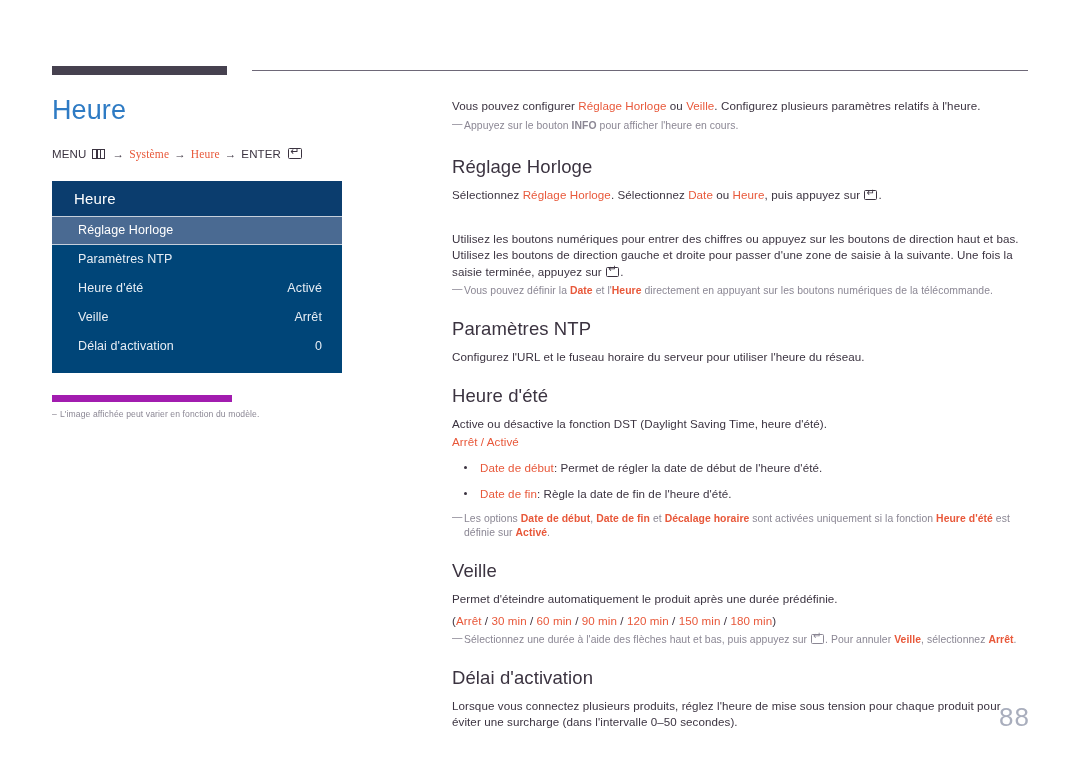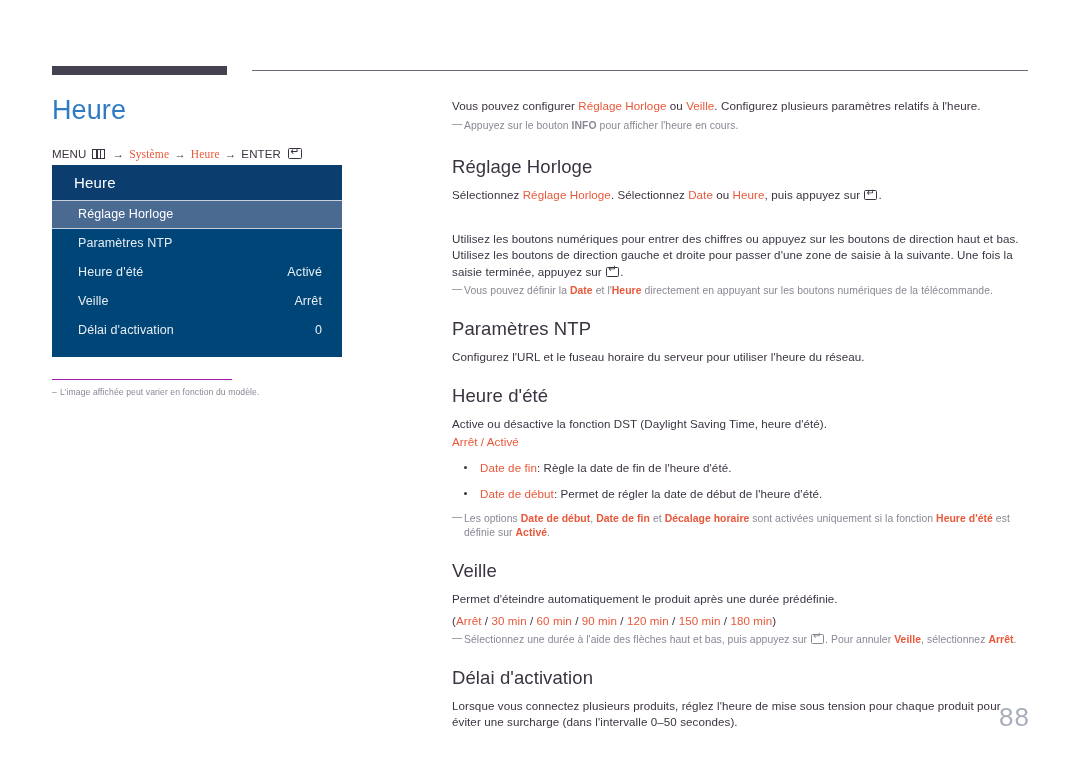--- a/index.html
+++ b/index.html
@@ -56,21 +56,21 @@
     color: #2e7bc4;
     letter-spacing: 0.1px;
     margin: 0 0 22px 0;
     line-height: 1.1;
   }
   .menu-path {
     font-size: 11.5px;
     color: #3b3340;
     letter-spacing: 0.15px;
     white-space: nowrap;
-    margin-bottom: 5px;
+    margin-bottom: 21px;
     display: flex;
     align-items: center;
     gap: 4px;
   }
   .menu-path .orange { color: #e8583a; font-family: Liberation Serif, serif; }
   .menu-path .arrow { color: #3b3340; padding: 0 1px; }
 
   .icon-menu {
     display: inline-block;
     width: 13px;
@@ -146,21 +146,21 @@
     border-top: 1.5px solid #c6cfdb;
     border-bottom: 1.5px solid #c6cfdb;
     color: #ffffff;
     height: 27px;
   }
   .osd-row .val { color: #e6edf4; }
 
   .left-note {
     margin-top: 22px;
     width: 180px;
-    border-top: 1px solid #a21caf;
+    border-top: 7px solid #a21caf;
     padding-top: 7px;
     font-size: 8.6px;
     color: #8b8794;
     letter-spacing: 0.1px;
     white-space: nowrap;
   }
   .left-note .dash { margin-right: 3px; }
 
   
   .right-col {
@@ -359,24 +359,24 @@
 
   <h2 class="sec">Paramètres NTP</h2>
   <p class="body-text">Configurez l'URL et le fuseau horaire du serveur pour utiliser l'heure du réseau.</p>
 
   <h2 class="sec">Heure d'été</h2>
   <p class="body-text">Active ou désactive la fonction DST (Daylight Saving Time, heure d'été).</p>
   <p class="body-text orange" style="">Arrêt / Activé</p>
 
   <ul class="bullets">
     <li>
-      <span class="orange">Date de fin</span><span>: </span><span>Règle la date de fin de l'heure d'été.</span>
+      <span class="orange">Date de début</span><span>: </span><span>Permet de régler la date de début de l'heure d'été.</span>
     </li>
     <li>
-      <span class="orange">Date de début</span><span>: </span><span>Permet de régler la date de début de l'heure d'été.</span>
+      <span class="orange">Date de fin</span><span>: </span><span>Règle la date de fin de l'heure d'été.</span>
     </li>
   </ul>
 
   <div class="note">
     <span class="dash">—</span>
     <span class="note-body"><span>Les options </span><span class="orange-b">Date de début</span><span>, </span><span class="orange-b">Date de fin</span><span> et </span><span class="orange-b">Décalage horaire</span><span> sont activées uniquement si la fonction </span><span class="orange-b">Heure d'été</span><span> est définie sur </span><span class="orange-b">Activé</span><span>.</span></span>
   </div>
 
   <h2 class="sec">Veille</h2>
   <p class="body-text">Permet d'éteindre automatiquement le produit après une durée prédéfinie.</p>

